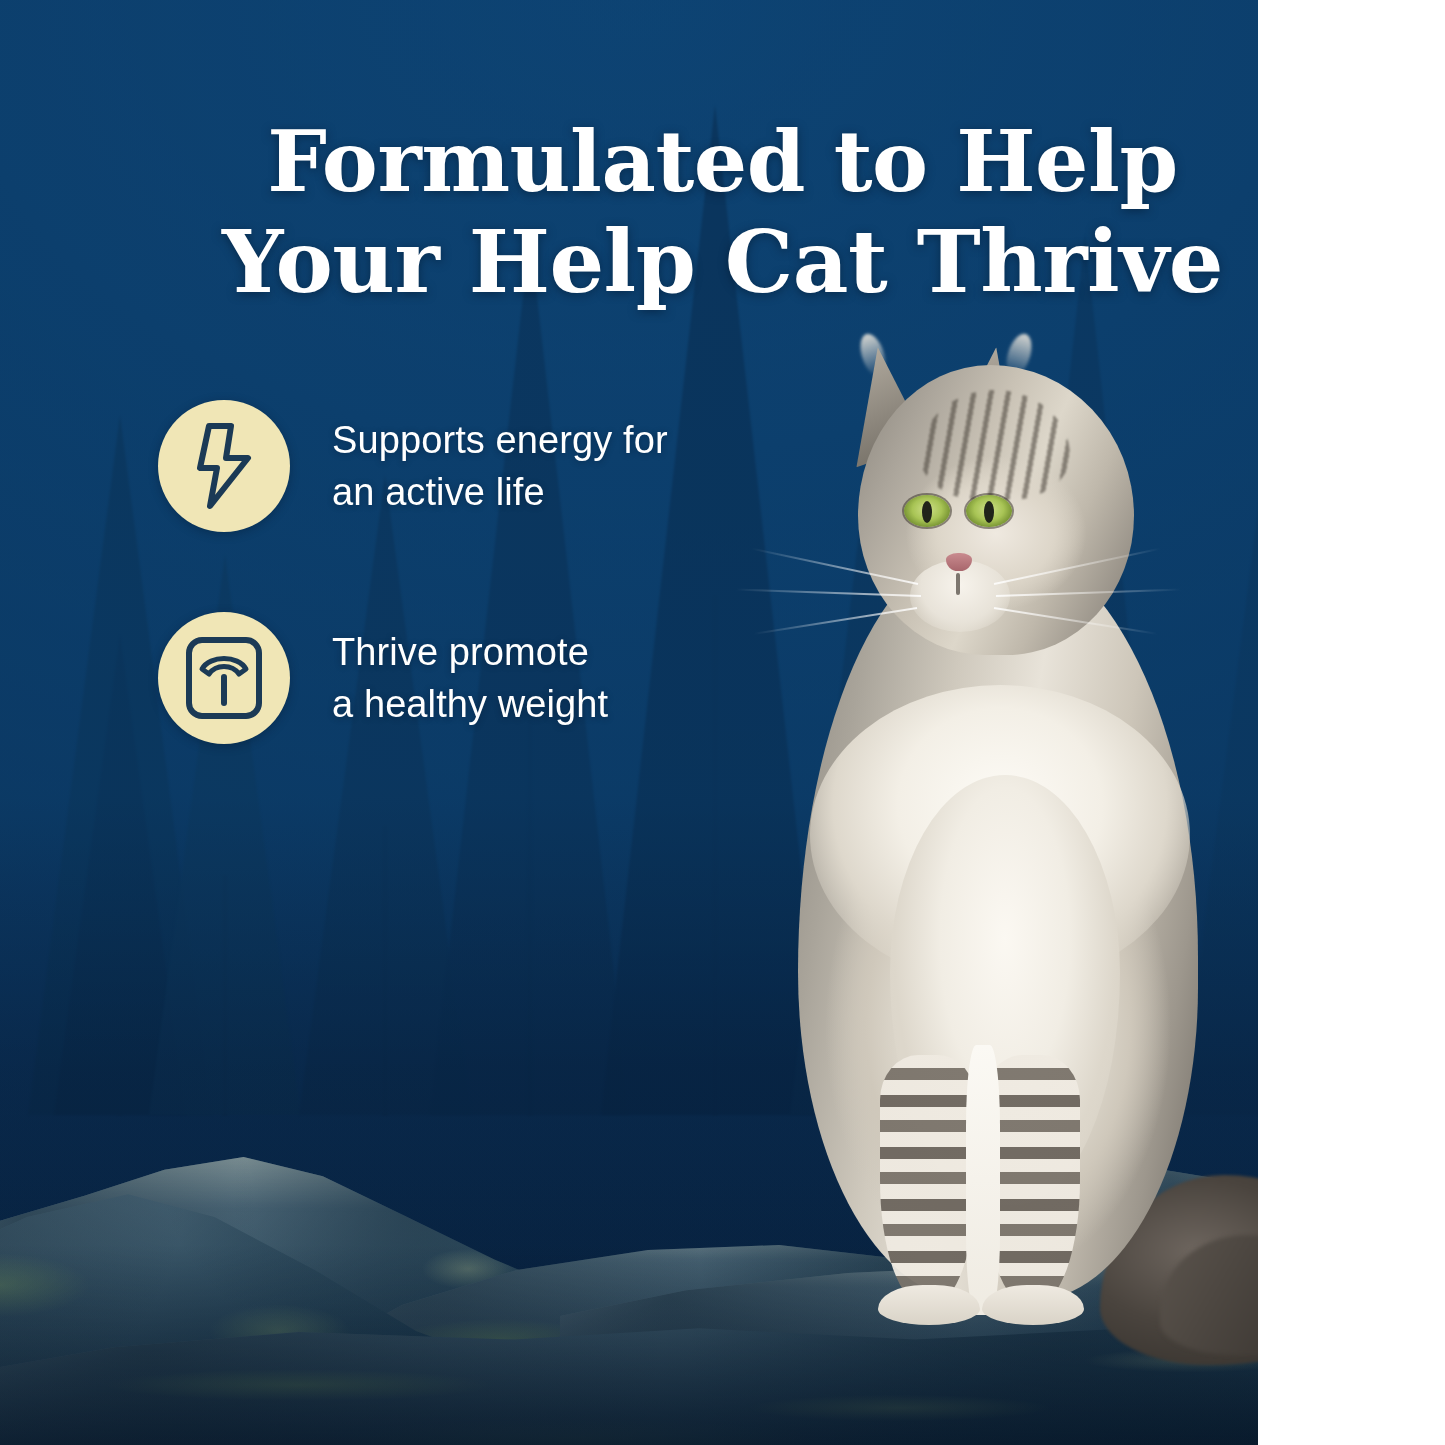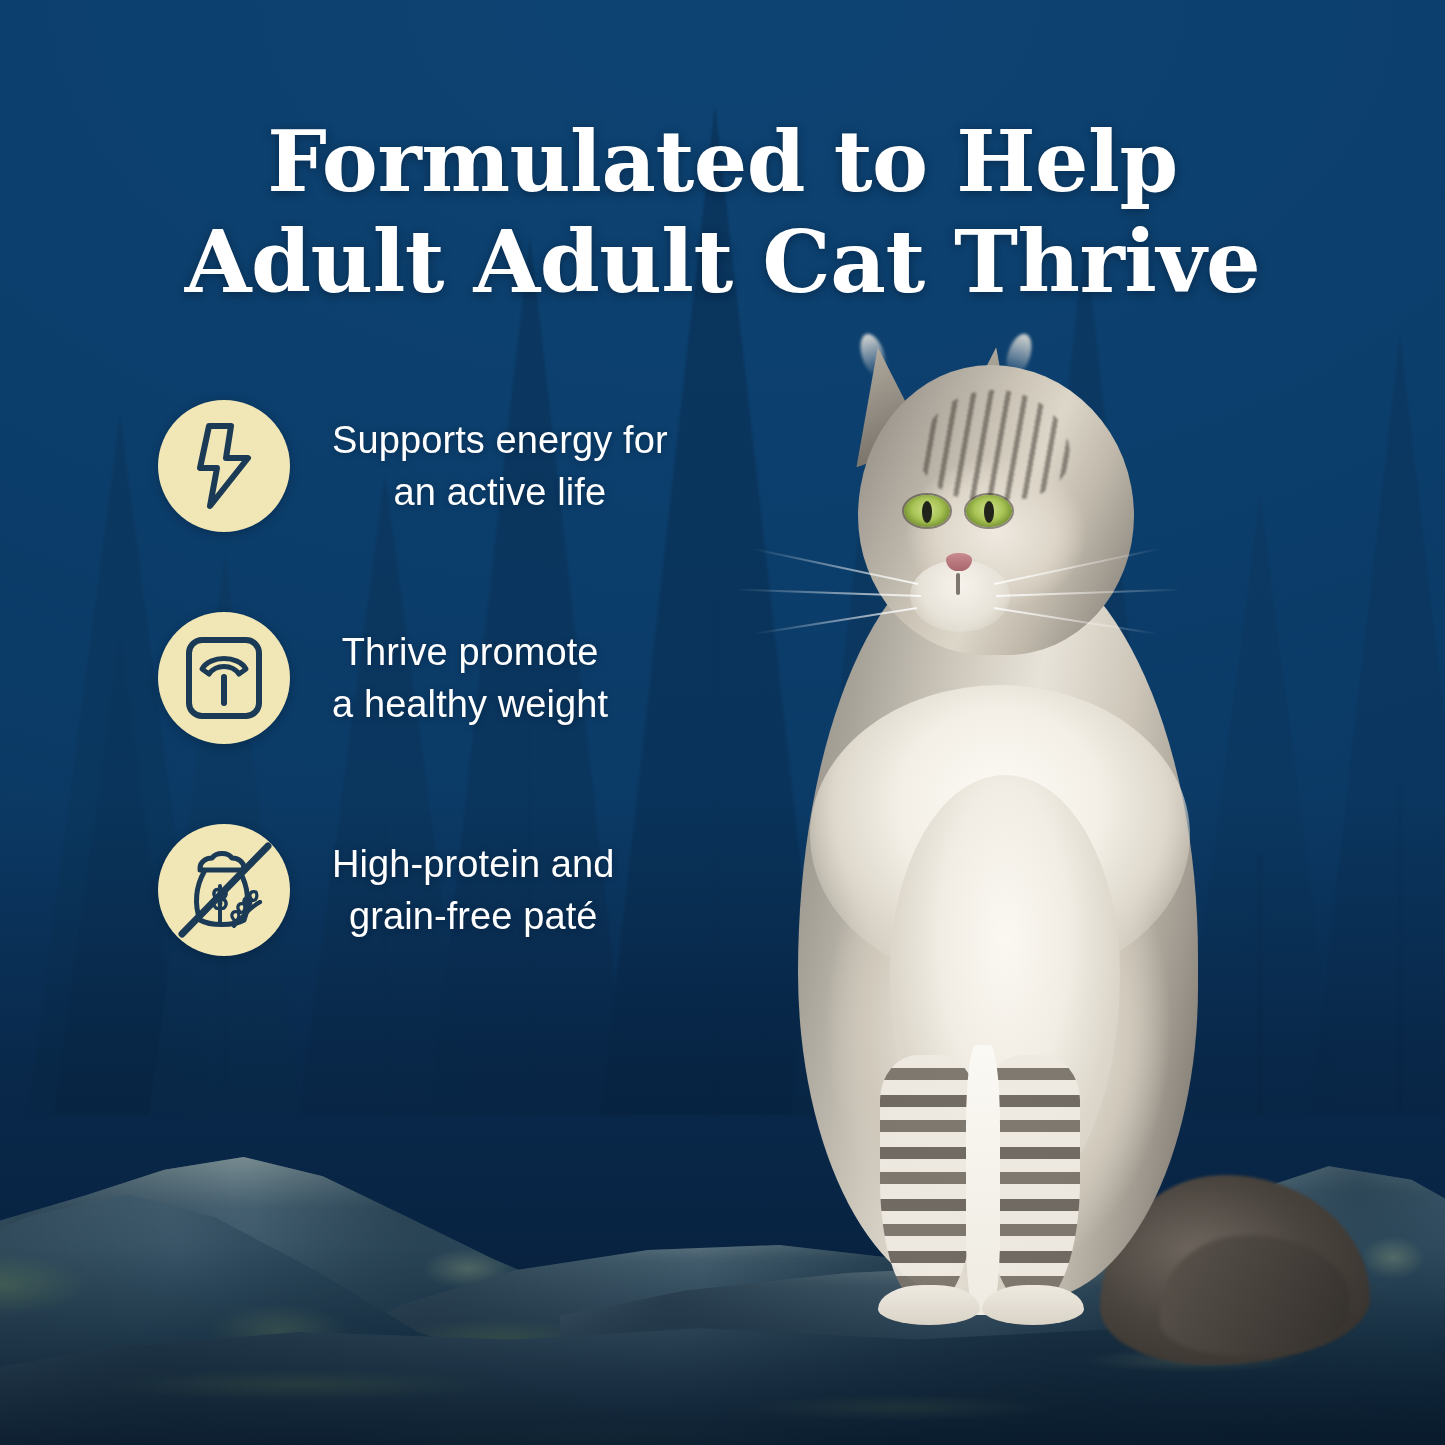--- a/index.html
+++ b/index.html
@@ -1,20 +1,20 @@
 <!DOCTYPE html>
 <html><head>
 <meta charset="utf-8">
 <style>
   html,body{margin:0;padding:0;background:#fff;}
   body{font-family:"Liberation Sans",sans-serif;}
 
   #poster{
     position:relative;
-    width:1445px;height:1445px;
+    width:1258px;height:1445px;
     overflow:hidden;
     background:#0c3f6d;
     user-select:none;
   }
 
   
   .scene{position:absolute;inset:0;overflow:hidden;}
 
   .sky{
     position:absolute;left:0;top:0;width:100%;height:100%;
@@ -244,21 +244,21 @@
     font-weight:700;
     font-size:84px;
     line-height:100px;
     letter-spacing:-.5px;
     text-shadow:0 2px 10px rgba(4,24,46,.55);
   }
   .headline .l2{display:block;font-size:86px;}
 
   
   .benefits{position:absolute;left:158px;top:400px;width:620px;}
-  .benefit{position:relative;display:flex;align-items:center;gap:42px;height:132px;margin-bottom:80px;text-align:center;}
+  .benefit{position:relative;display:flex;align-items:center;gap:42px;height:132px;margin-bottom:80px;}
   .badge{
     flex:0 0 auto;width:132px;height:132px;border-radius:50%;
     background:#f0e6b6;
     display:flex;align-items:center;justify-content:center;
     box-shadow:0 2px 10px rgba(3,20,40,.35);
   }
   .badge svg{display:block;}
   .btext{
     color:#ffffff;
     font-size:38px;
@@ -376,21 +376,21 @@
     <span class="whisker" style="left:224px;top:228px;width:170px;transform:rotate(-12deg);"></span>
     <span class="whisker" style="left:226px;top:240px;width:185px;transform:rotate(-2deg);"></span>
     <span class="whisker" style="left:224px;top:252px;width:165px;transform:rotate(9deg);"></span>
     <span class="whisker rev" style="left:-22px;top:228px;width:170px;transform:rotate(12deg);"></span>
     <span class="whisker rev" style="left:-34px;top:240px;width:185px;transform:rotate(2deg);"></span>
     <span class="whisker rev" style="left:-18px;top:252px;width:165px;transform:rotate(-9deg);"></span>
   </div>
 
   <div class="headline">
     <span>Formulated to Help</span>
-    <span class="l2">Adult Adult Cat Thrive</span>
+    <span class="l2">Your Help Cat Thrive</span>
   </div>
 
   <div class="benefits">
 
     <div class="benefit">
       <div class="badge">
         <svg width="76" height="88" viewBox="0 0 76 88" fill="none">
           <path d="M45 4 H23 L14 46 H31 L24 84 L62 36 H40 L45 4 Z" fill="none" stroke="#1b3a56" stroke-width="6" stroke-linejoin="round" stroke-linecap="round"></path>
         </svg>
       </div>
@@ -403,43 +403,16 @@
         <svg width="80" height="86" viewBox="0 0 80 86" fill="none">
           <rect x="5" y="5" width="70" height="76" rx="13" ry="13" fill="none" stroke="#1b3a56" stroke-width="6"></rect>
           <path d="M18 34 C26 20, 54 20, 62 34 L55 39 C48 29, 32 29, 25 39 Z" fill="none" stroke="#1b3a56" stroke-width="5" stroke-linejoin="round"></path>
           <path d="M40 42 L40 68" stroke="#1b3a56" stroke-width="6" stroke-linecap="round"></path>
         </svg>
       </div>
       <div class="btext">Thrive promote
 a healthy weight</div>
     </div>
 
-    <div class="benefit">
-      <div class="badge">
-        <svg width="104" height="104" viewBox="0 0 104 104" fill="none">
-
-          <path d="M28 30 C28 24, 34 20, 40 20 C44 14, 56 14, 60 20 C66 20, 72 24, 72 30 L68 34
-                   C76 48, 78 66, 72 82 C62 88, 38 88, 28 82 C22 66, 24 48, 32 34 Z" fill="none" stroke="#1b3a56" stroke-width="5" stroke-linejoin="round"></path>
-          <path d="M28 32 H72" stroke="#1b3a56" stroke-width="5" stroke-linecap="round"></path>
-
-          <path d="M48 48 L48 84" stroke="#1b3a56" stroke-width="4" stroke-linecap="round"></path>
-          <path d="M48 52 C42 50, 40 56, 44 60 C48 62, 50 56, 48 52 Z
-                   M48 52 C54 50, 56 56, 52 60 C48 62, 46 56, 48 52 Z
-                   M48 62 C42 60, 40 66, 44 70 C48 72, 50 66, 48 62 Z
-                   M48 62 C54 60, 56 66, 52 70 C48 72, 46 66, 48 62 Z" fill="none" stroke="#1b3a56" stroke-width="3.4" stroke-linejoin="round"></path>
-
-          <path d="M62 88 C70 78, 78 70, 88 64" stroke="#1b3a56" stroke-width="4" stroke-linecap="round"></path>
-          <path d="M70 82 C74 74, 80 68, 88 64" stroke="#1b3a56" stroke-width="4" stroke-linecap="round"></path>
-          <path d="M72 66 C66 64, 64 70, 68 74 C72 76, 74 70, 72 66 Z
-                   M78 60 C72 58, 70 64, 74 68 C78 70, 80 64, 78 60 Z
-                   M84 54 C78 52, 76 58, 80 62 C84 64, 86 58, 84 54 Z
-                   M66 74 C60 72, 58 78, 62 82 C66 84, 68 78, 66 74 Z" fill="none" stroke="#1b3a56" stroke-width="3.2" stroke-linejoin="round"></path>
-
-          <path d="M96 8 L10 96" stroke="#1b3a56" stroke-width="7" stroke-linecap="round"></path>
-        </svg>
-      </div>
-      <div class="btext">High-protein and
-grain-free paté</div>
-    </div>
 
   </div>
 
 </div>
 
 </body></html>

